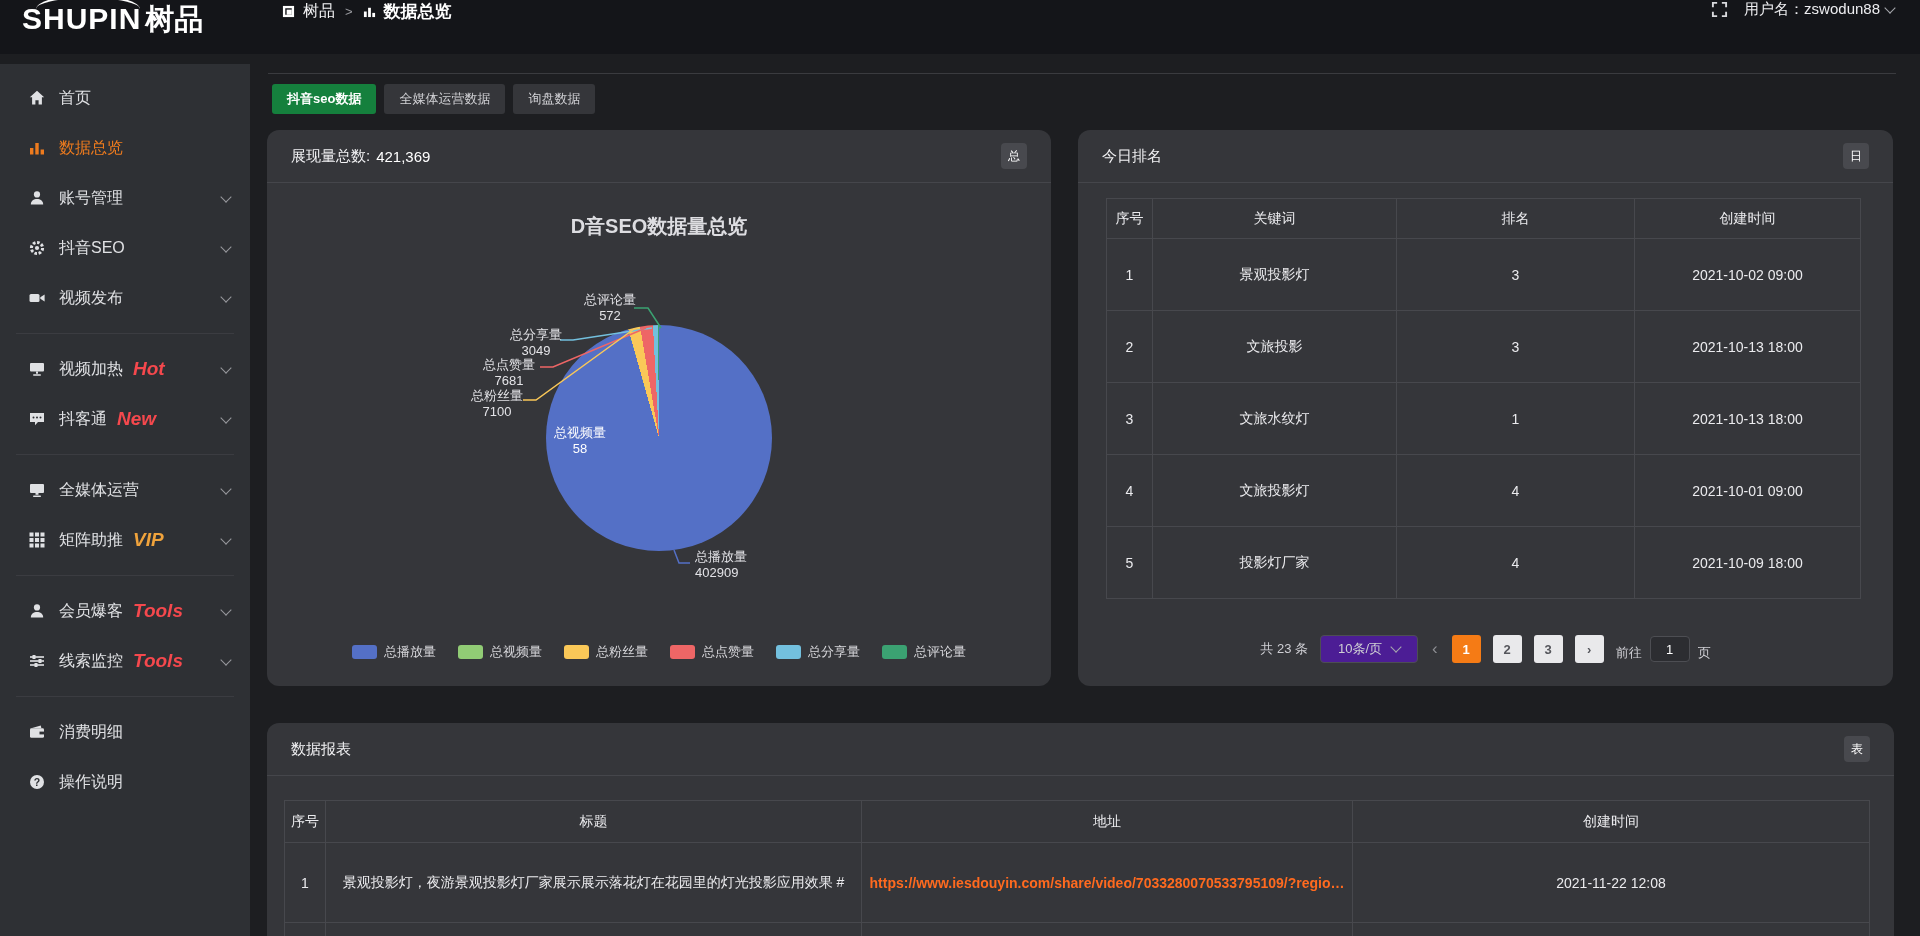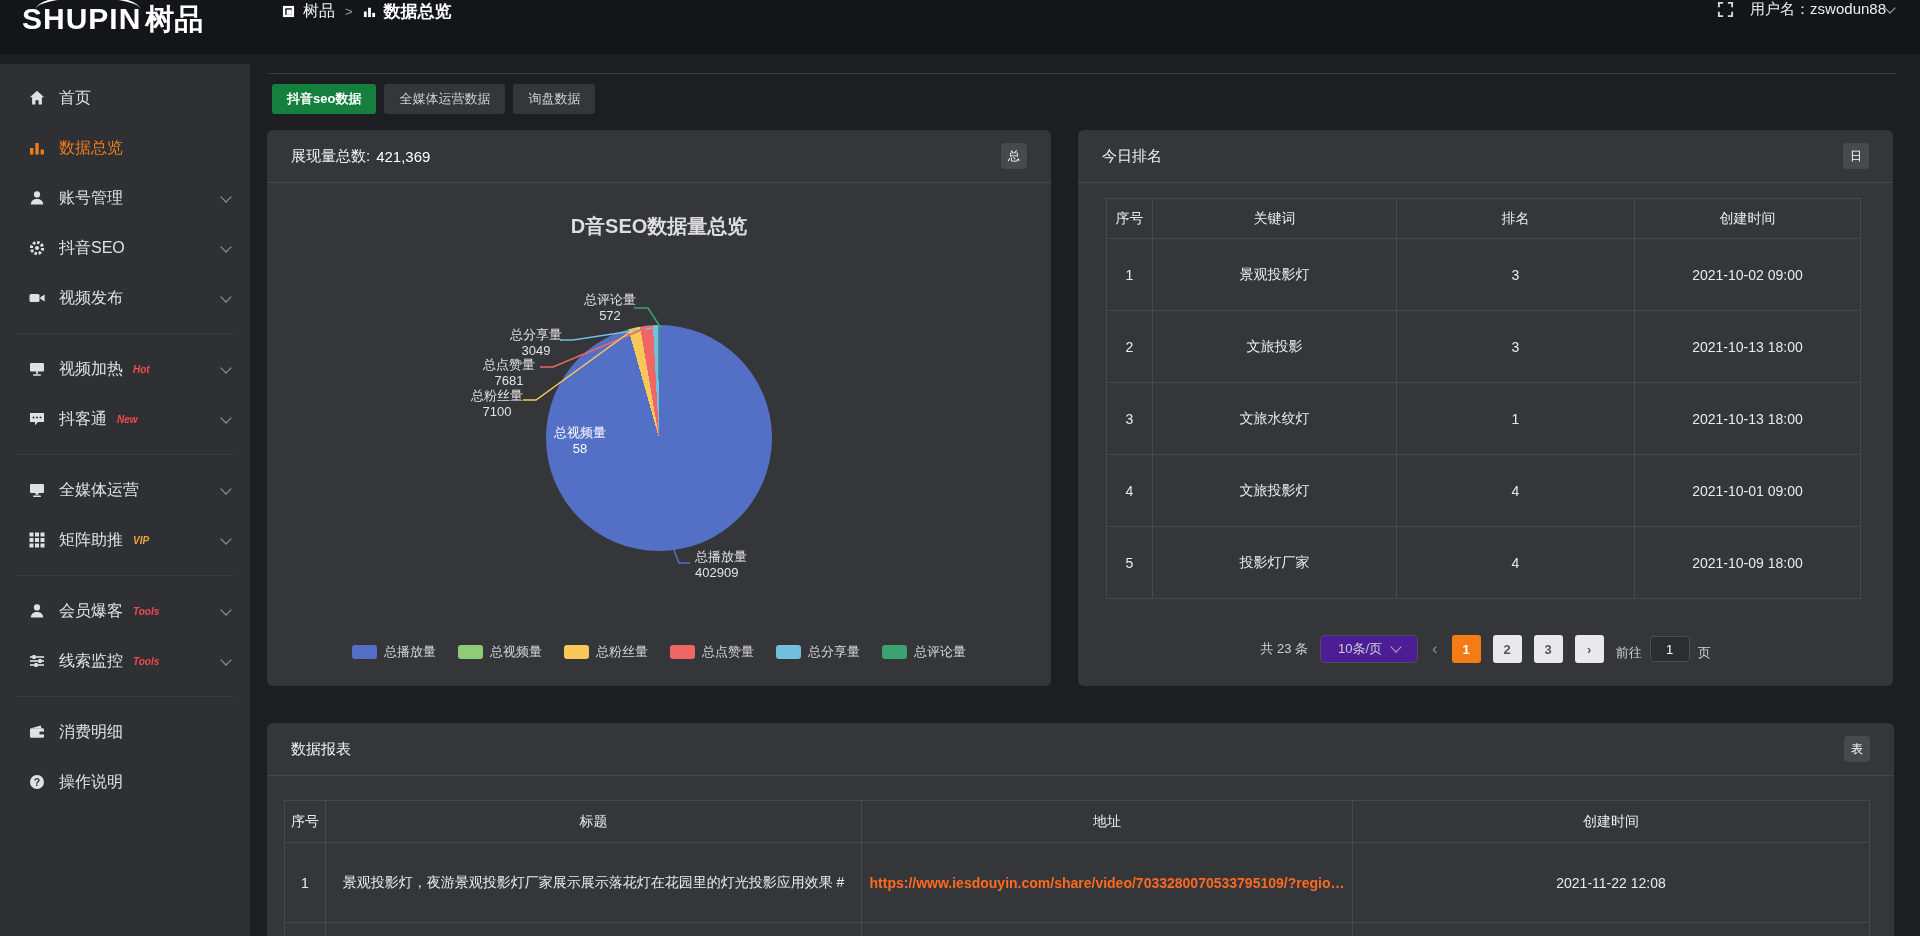--- a/index.html
+++ b/index.html
@@ -16,38 +16,38 @@
   .logo-en::before{content:"";position:absolute;left:14px;top:-7px;width:104px;height:14px;
     border-top:3px solid #fff;border-radius:52px 52px 0 0/14px 14px 0 0}
   .logo-cn{font-weight:800;font-size:29px;color:#fff;margin-left:4px}
   .crumb{display:flex;align-items:center;gap:8px;margin-left:32px}
   .crumb .ic{width:13px;height:13px;display:inline-flex;color:#fff}
   .crumb-root{font-size:16px;color:#f2f2f4}
   .crumb-sep{color:#9a9ba0;font-size:13px;margin:0 2px}
   .crumb-cur{font-size:17px;font-weight:bold;color:#fff}
   .hdr-right{margin-left:auto;display:flex;align-items:center;gap:16px;padding-right:26px}
   .fs-icon{width:17px;height:17px;color:#d8d8dc;cursor:pointer}
-  .user-name{font-size:15px;color:#ededf0;display:flex;align-items:center;cursor:pointer}
+  .user-name{font-size:15px;color:#ededf0;display:flex;align-items:center;gap:6px;cursor:pointer}
   .chev{width:7px;height:7px;border-right:1.6px solid #a7a8ad;border-bottom:1.6px solid #a7a8ad;transform:rotate(45deg);margin-top:-4px}
   
   .sidebar{position:absolute;left:0;top:64px;bottom:0;width:250px;background:#2e3034;padding-top:9px;box-sizing:border-box;z-index:4}
   .side-item{position:relative;height:50px;display:flex;align-items:center;padding-left:28px;color:#e0e1e4;font-size:16px;cursor:pointer}
   .s-icon{width:18px;height:18px;margin-right:13px;display:inline-flex;color:inherit}
   .s-label{line-height:18px}
-  .badge{margin-left:10px;font-size:10px;font-style:italic;font-weight:bold}
+  .badge{margin-left:10px;font-size:19px;font-style:italic;font-weight:bold}
   .s-chevron{position:absolute;right:20px;top:50%;width:7px;height:7px;margin-top:-5px;
     border-right:1.6px solid #97989d;border-bottom:1.6px solid #97989d;transform:rotate(45deg)}
   .side-divider{height:1px;background:#3b3c41;margin:10px 16px}
   
   .content{position:absolute;left:250px;top:54px;right:0;bottom:0;overflow:hidden}
   .content-divider{position:absolute;left:18px;right:24px;top:19px;height:1px;background:#3a3b3f}
   .tabs{position:absolute;left:22px;top:30px;display:flex;gap:8px}
   .tab{height:30px;padding:0 15px;display:flex;align-items:center;background:#35363a;color:#d2d2d6;font-size:13px;border-radius:3px;cursor:pointer;white-space:nowrap}
   .tab.active{color:#fff;font-weight:bold}
-  .panel{position:absolute;background:#35363a;border-radius:6px}
+  .panel{position:absolute;background:#35363a;border-radius:12px}
   .panel-head{height:52px;display:flex;align-items:center;padding:0 24px;border-bottom:1px solid #45464b;font-size:15px;color:#f2f2f4}
   .panel-head .pv{margin-left:6px;color:#fff}
   .corner-btn{margin-left:auto;width:26px;height:26px;border-radius:4px;background:#48494e;color:#fff;font-size:12px;display:flex;align-items:center;justify-content:center;cursor:pointer}
   
   .panel-overview{left:17px;top:76px;width:784px;height:556px}
   .chart-area{position:absolute;left:0;top:53px;right:0;bottom:0}
   .chart-title{position:absolute;left:0;top:30px;width:100%;text-align:center;font-size:20px;font-weight:bold;color:#dddde1}
   .pie{position:absolute;left:279px;top:142px;width:226px;height:226px;border-radius:50%}
   .leader{position:absolute;left:0;top:0;pointer-events:none}
   .pie-label{position:absolute;width:120px;text-align:center;font-size:13px;line-height:16px;color:#e3e3e7}

